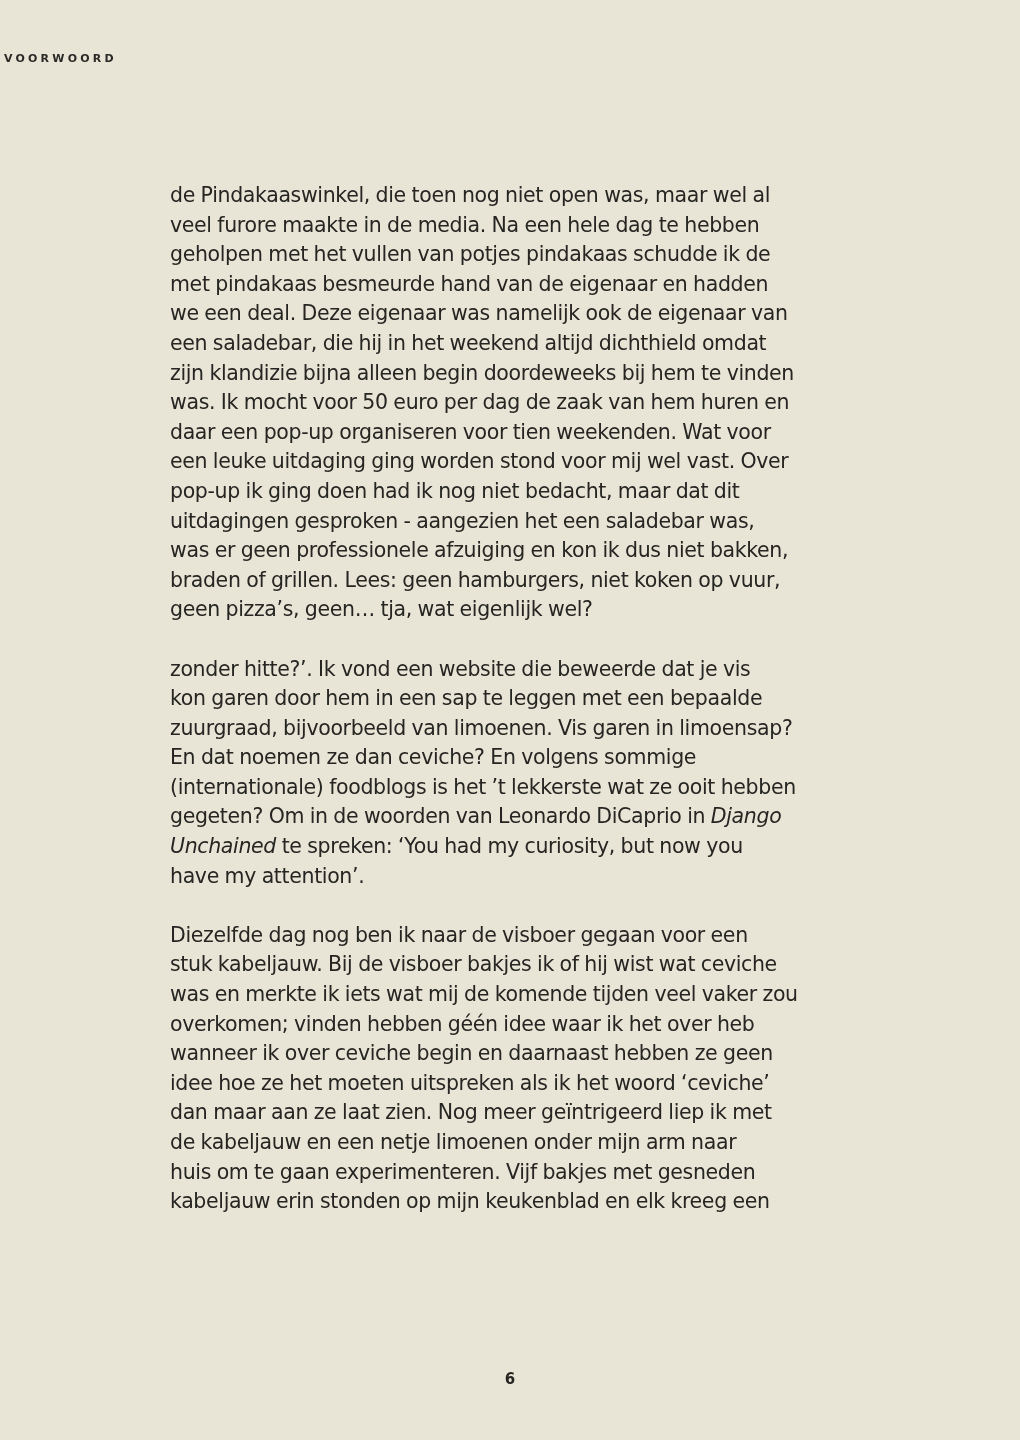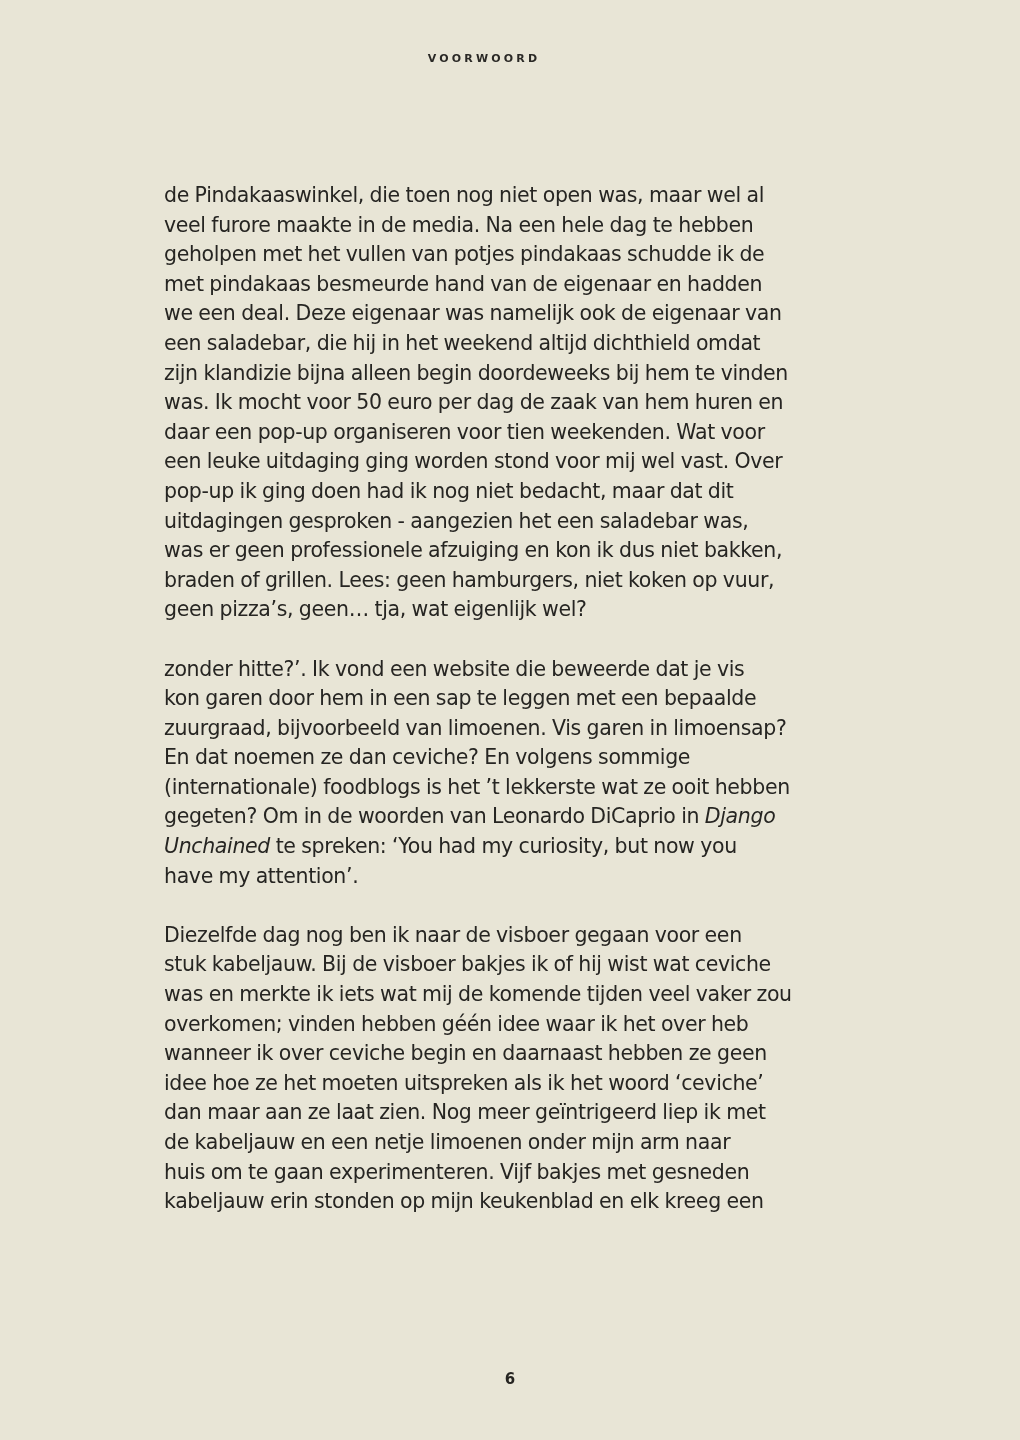--- a/index.html
+++ b/index.html
@@ -11,33 +11,33 @@
       height: 1440px;
       background: #e8e5d6;
       position: relative;
       overflow: hidden;
       font-family: "DejaVu Sans", sans-serif;
       color: #262522;
     }
     .running-header {
       position: absolute;
       top: 52px;
-      left: 12px;
+      left: 4px;
       width: 944px;
-      text-align: center;
+      text-align: left;
       font-family: "DejaVu Sans", sans-serif;
       font-weight: bold;
       font-size: 11px;
       letter-spacing: 3.2px;
       color: #2a2926;
     }
     .body-text {
       position: absolute;
       top: 181px;
-      left: 164px;
+      left: 170px;
       width: 680px;
     }
     .paragraph {
       margin: 0 0 29.6px 0;
     }
     .line {
       display: block;
       white-space: nowrap;
       font-size: 20.5px;
       line-height: 29.6px;

